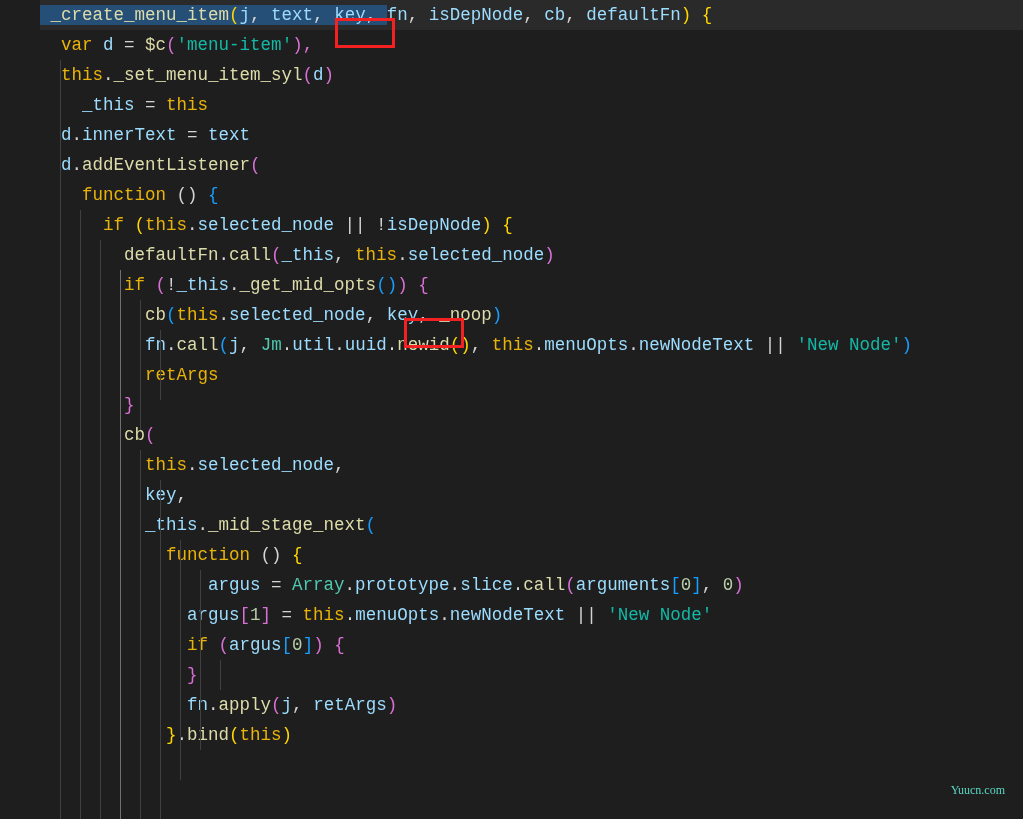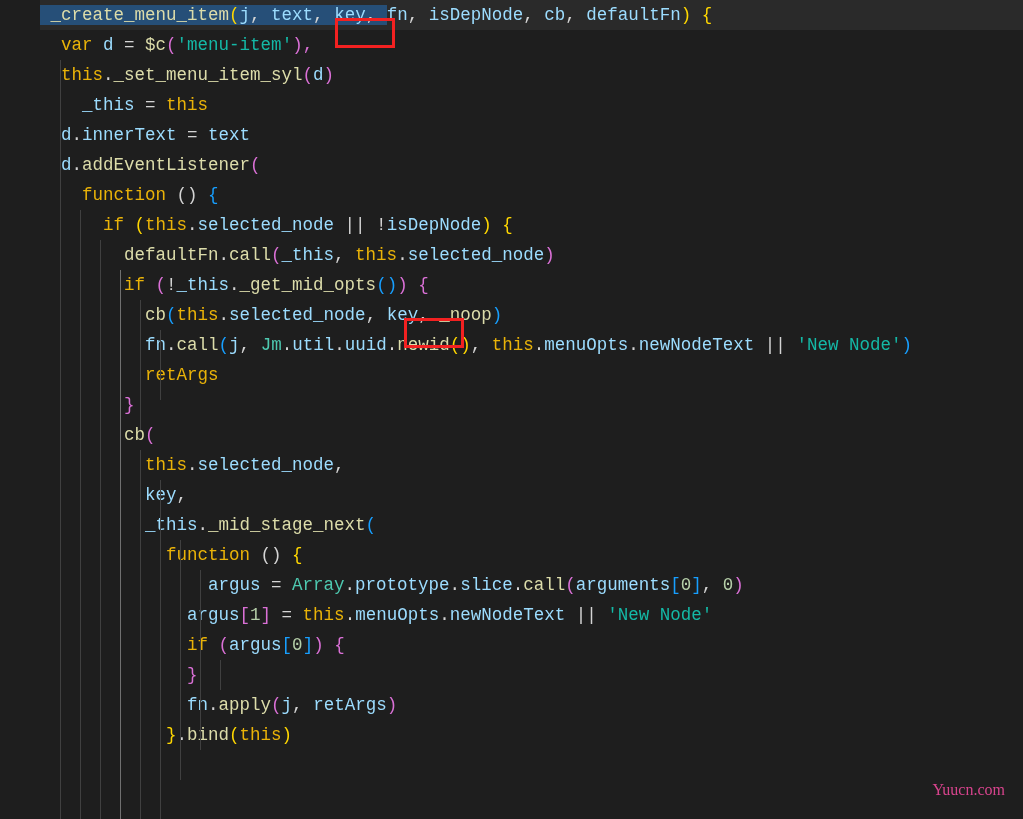--- a/index.html
+++ b/index.html
@@ -62,22 +62,22 @@
     width: 1px;
     background: #404040;
   }
   .guide.active { background: #707070; }
 
   .watermark {
     position: absolute;
     right: 18px;
     bottom: 14px;
     font-family: Georgia, serif;
-    font-size: 16px;
-    color: #ec4899;
+    font-size: 12px;
+    color: #5eead4;
     opacity: 0.9;
   }
 </style>
 </head>
 <body>
 
 <div class="editor">
 
   <div class="indent-guides">
     <div class="guide" style="left:60px; top:60px; height:760px;"></div>

